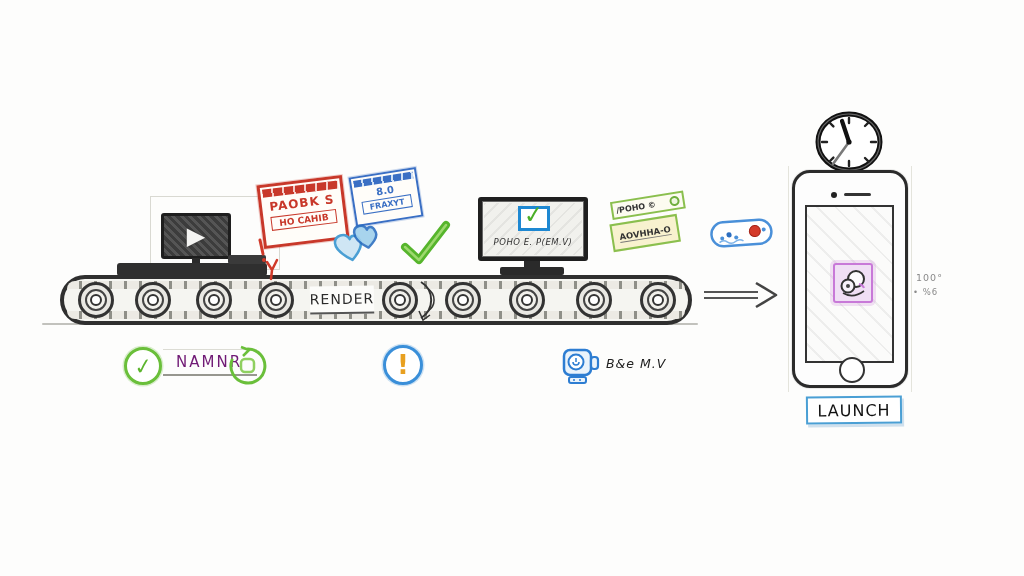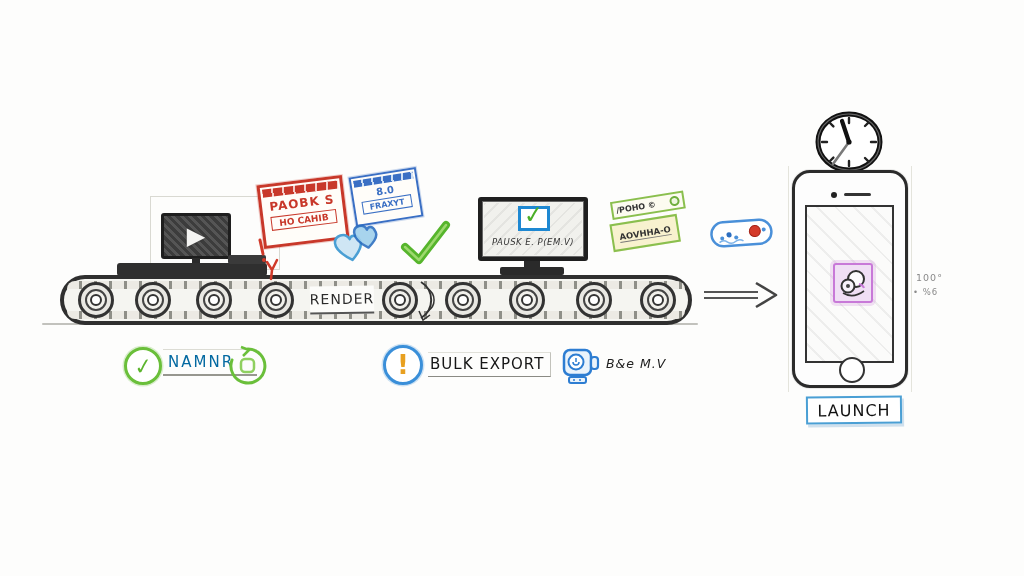--- a/index.html
+++ b/index.html
@@ -97,21 +97,21 @@
          display:flex;align-items:center;justify-content:center;font-size:16px;letter-spacing:1px;
          color:#111;box-sizing:border-box;transform:rotate(-.6deg);
          box-shadow:2px 3px 0 rgba(120,170,210,.35);cursor:pointer;}
 
   
   .circ{border-radius:50%;background:#fff;box-sizing:border-box;display:flex;align-items:center;justify-content:center;}
   .ok-circ{left:124px;top:347px;width:38px;height:38px;border:3px solid #6abf3a;
            box-shadow:0 0 0 1.5px rgba(106,191,58,.25);}
   .ok-circ span{color:#5cb52e;font-size:22px;font-weight:700;transform:rotate(-8deg);}
   .namnr-top{left:163px;top:349px;width:94px;height:1px;background:#dcdcd4;}
-  .namnr-txt{left:168px;top:353px;font-size:15px;letter-spacing:2px;color:#0369a1;}
+  .namnr-txt{left:176px;top:353px;font-size:15px;letter-spacing:2px;color:#701a75;}
   .namnr-und{left:163px;top:374px;width:94px;height:2px;background:#97978f;}
   .excl-circ{left:383px;top:345px;width:40px;height:40px;border:3px solid #3a8fd9;
            box-shadow:0 0 0 1.5px rgba(58,143,217,.25);}
   .excl-circ span{color:#e8a020;font-size:26px;font-weight:700;}
   .bulk-txt{left:428px;top:352px;font-size:15px;letter-spacing:1px;color:#161616;
            border-bottom:1.5px solid #8a8a84;border-right:1px solid #c2c2bb;border-top:1px solid #e0e0d9;
            padding:2px 6px 3px 2px;}
   .media-txt{left:606px;top:356px;font-size:12.5px;letter-spacing:1px;color:#222;font-style:italic;}
 
   svg{display:block;}
@@ -176,21 +176,21 @@
   <svg class="abs" style="left:398px;top:219px" width="54" height="48" viewBox="0 0 54 48">
     <path d="M7 28 L21 41 L48 6" fill="none" stroke="#56b52c" stroke-width="8" stroke-linecap="round" stroke-linejoin="round"></path>
     <path d="M7 28 L21 41 L48 6" fill="none" stroke="#9ed96f" stroke-width="2.5" stroke-linecap="round" stroke-linejoin="round"></path>
   </svg>
 
   <div class="abs monitor">
     <div class="mon-hatch"></div>
     <div class="mon-checkbox">
       <span class="mon-check">✓</span>
     </div>
-    <div class="mon-caption">PAUSK E. P(EM.V)</div>
+    <div class="mon-caption">POHO E. P(EM.V)</div>
   </div>
   <div class="abs mon-neck"></div>
   <div class="abs mon-base"></div>
 
   <div class="abs tag">
     <div class="tag-top">
       <span class="txt">/POHO ©</span>
       <span class="tag-dot"></span>
     </div>
     <div class="tag-bot">
@@ -264,21 +264,20 @@
   <div class="abs namnr-und"></div>
   <svg class="abs" style="left:226px;top:344px" width="44" height="44" viewBox="0 0 44 44">
     <path d="M22 5 a17 17 0 1 1 -16 11" fill="none" stroke="#6abf3a" stroke-width="3" stroke-linecap="round"></path>
     <path d="M15 3 l8 3 -6 6" fill="none" stroke="#6abf3a" stroke-width="2.5" stroke-linejoin="round"></path>
     <rect x="15" y="15" width="13" height="13" rx="4" fill="none" stroke="#8fd05f" stroke-width="2.5"></rect>
   </svg>
 
   <div class="abs circ excl-circ">
     <span>!</span>
   </div>
-  <div class="abs bulk-txt">BULK EXPORT</div>
 
   <svg class="abs" style="left:562px;top:346px" width="38" height="40" viewBox="0 0 38 40">
     <rect x="2" y="4" width="27" height="25" rx="6" fill="#eaf3fb" stroke="#2d7dd2" stroke-width="2.5"></rect>
     <circle cx="14" cy="16" r="7.5" fill="#fff" stroke="#2d7dd2" stroke-width="2"></circle>
     <path d="M11 16 a3 3 0 1 0 6 0 M14 12 v4" fill="none" stroke="#2d7dd2" stroke-width="1.5"></path>
     <rect x="29" y="11" width="7" height="12" rx="3" fill="#eaf3fb" stroke="#2d7dd2" stroke-width="2.2"></rect>
     <rect x="7" y="31" width="17" height="6" rx="2" fill="#eaf3fb" stroke="#2d7dd2" stroke-width="2"></rect>
     <circle cx="12" cy="34" r="1" fill="#2d7dd2"></circle>
       <circle cx="18" cy="34" r="1" fill="#2d7dd2"></circle>
   </svg>

